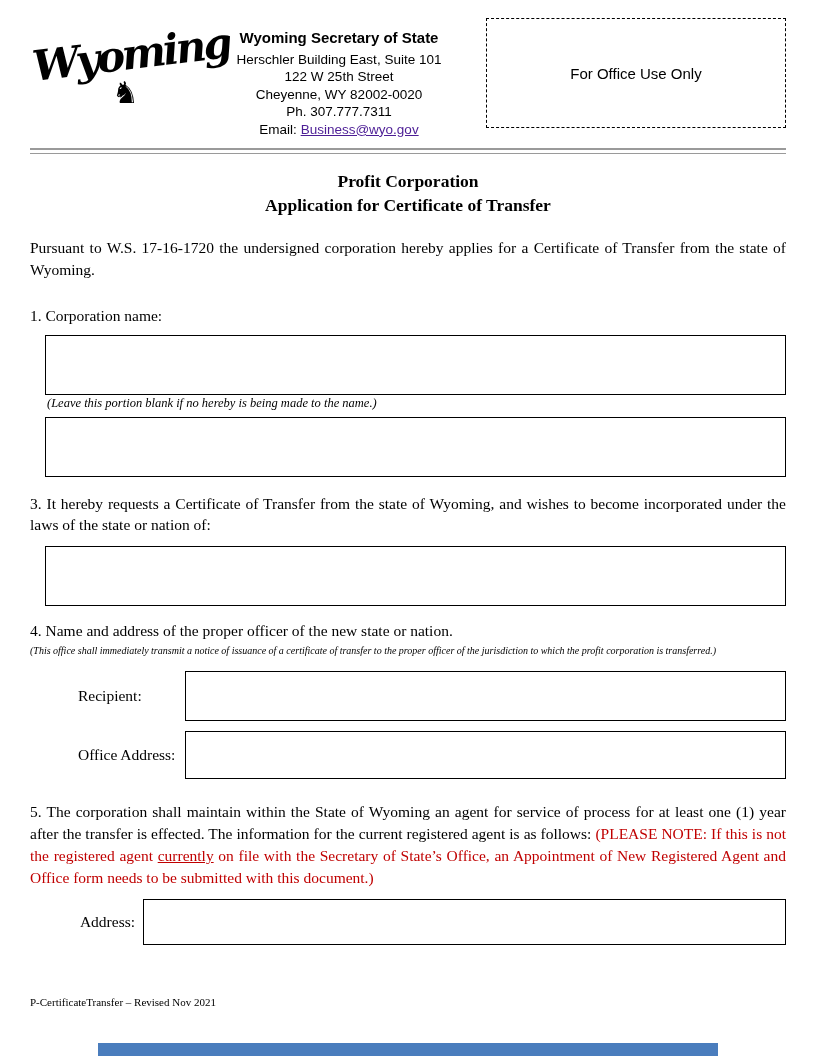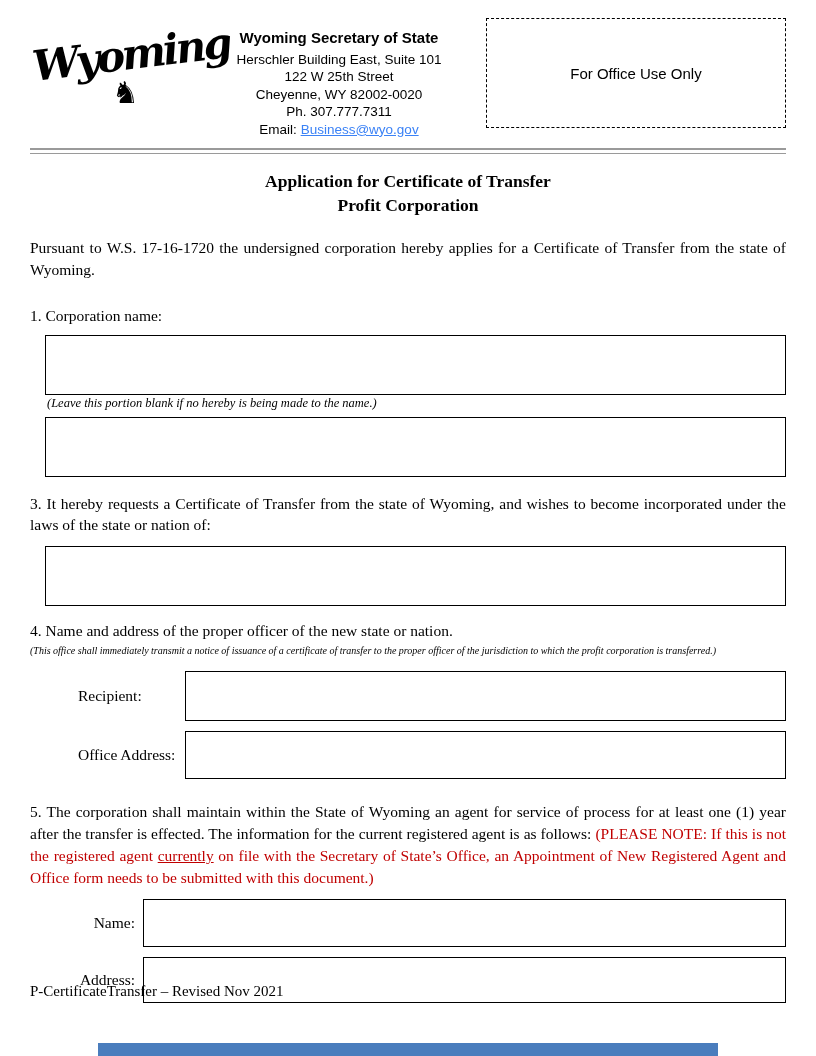--- a/index.html
+++ b/index.html
@@ -10,21 +10,21 @@
   
   .hdr{display:flex;align-items:flex-start;}
   .logo{position:relative;width:178px;height:102px;flex:0 0 auto;margin-top:14px;}
   .logo-text{display:inline-block;font-family:"DejaVu Serif",serif;font-style:italic;
              font-weight:bold;font-size:42px;letter-spacing:-3px;transform:rotate(-7deg);
              margin-left:2px;}
   .logo-horse{position:absolute;left:82px;top:48px;font-size:30px;line-height:1;}
   .agency{flex:0 0 auto;width:262px;text-align:center;font-family:"Liberation Sans",sans-serif;
           font-size:13.5px;line-height:1.3;margin-top:12px;}
   .agency .name{font-size:15px;font-weight:bold;margin-bottom:3px;}
-  .email-link{color:#3b82f6;text-decoration:underline;cursor:pointer;}
+  .email-link{color:#4c1d95;text-decoration:underline;cursor:pointer;}
   .office-box{flex:1 1 auto;margin-left:16px;height:108px;border:1.5px dashed #000;
               display:flex;align-items:center;justify-content:center;
               font-family:"Liberation Sans",sans-serif;font-size:15px;margin-top:2px;}
 
   .rule{height:3px;border-top:2px solid #9a9a9a;border-bottom:1px solid #9a9a9a;margin-top:10px;}
 
   
   .title{text-align:center;font-weight:bold;font-size:17.5px;line-height:1.35;margin-top:16px;}
   p{margin:0;}
   .intro{margin-top:20px;font-size:15.5px;line-height:1.4;text-align:justify;}
@@ -40,21 +40,21 @@
   .row4 .rbox{height:48px;}
   .row4b .rbox{height:46px;}
   .row5 .lbl{width:113px;box-sizing:border-box;text-align:right;padding-right:8px;}
   .row5 .rbox{height:46px;}
   .row5b .rbox{height:44px;}
 
   .p5{margin-top:22px;font-size:15.5px;line-height:1.42;text-align:justify;}
   .red{color:#c00000;}
   .u{text-decoration:underline;}
 
-  .footer{position:absolute;left:30px;bottom:56px;font-size:15px;}
+  .footer{position:absolute;left:30px;bottom:48px;font-size:11px;}
   .blue-bar{position:absolute;left:98px;bottom:0;width:620px;height:13px;background:#4a7dbd;}
 </style>
 </head>
 <body>
 
 <div class="page">
 
   <div class="hdr">
     <div class="logo">
       <span class="logo-text">Wyoming</span>
@@ -69,22 +69,22 @@
       <div><span>Email: </span><span class="email-link">Business@wyo.gov</span></div>
     </div>
     <div class="office-box">
       <span>For Office Use Only</span>
     </div>
   </div>
 
   <div class="rule"></div>
 
   <div class="title">
+    <div>Profit Corporation</div>
     <div>Application for Certificate of Transfer</div>
-    <div>Profit Corporation</div>
   </div>
 
   <p class="intro">Pursuant to W.S. 17-16-1720 the undersigned corporation hereby applies for a Certificate of Transfer from the state of Wyoming.</p>
 
   <p class="item-label">1. Corporation name:</p>
   <div class="box"></div>
 
   <p class="sub-note">(Leave this portion blank if no hereby is being made to the name.)</p>
   <div class="box" style="margin-top:6px;"></div>
 
@@ -98,24 +98,20 @@
     <span class="lbl">Recipient:</span>
     <div class="rbox"></div>
   </div>
   <div class="row row4 row4b">
     <span class="lbl">Office Address:</span>
     <div class="rbox"></div>
   </div>
 
   <p class="p5"><span>5. The corporation shall maintain within the State of Wyoming an agent for service of process for at least one (1) year after the transfer is effected.  The information for the current registered agent is as follows:  </span><span class="red">(PLEASE NOTE: If this is not the registered agent </span><span class="red u">currently</span><span class="red"> on file with the Secretary of State’s Office, an Appointment of New Registered Agent and Office form needs to be submitted with this document.)</span></p>
 
-  <div class="row row5">
-    <span class="lbl">Name:</span>
-    <div class="rbox"></div>
-  </div>
   <div class="row row5 row5b">
     <span class="lbl">Address:</span>
     <div class="rbox"></div>
   </div>
 
   <div class="footer">P-CertificateTransfer – Revised Nov 2021</div>
 
   <div class="blue-bar"></div>
 
 </div>

